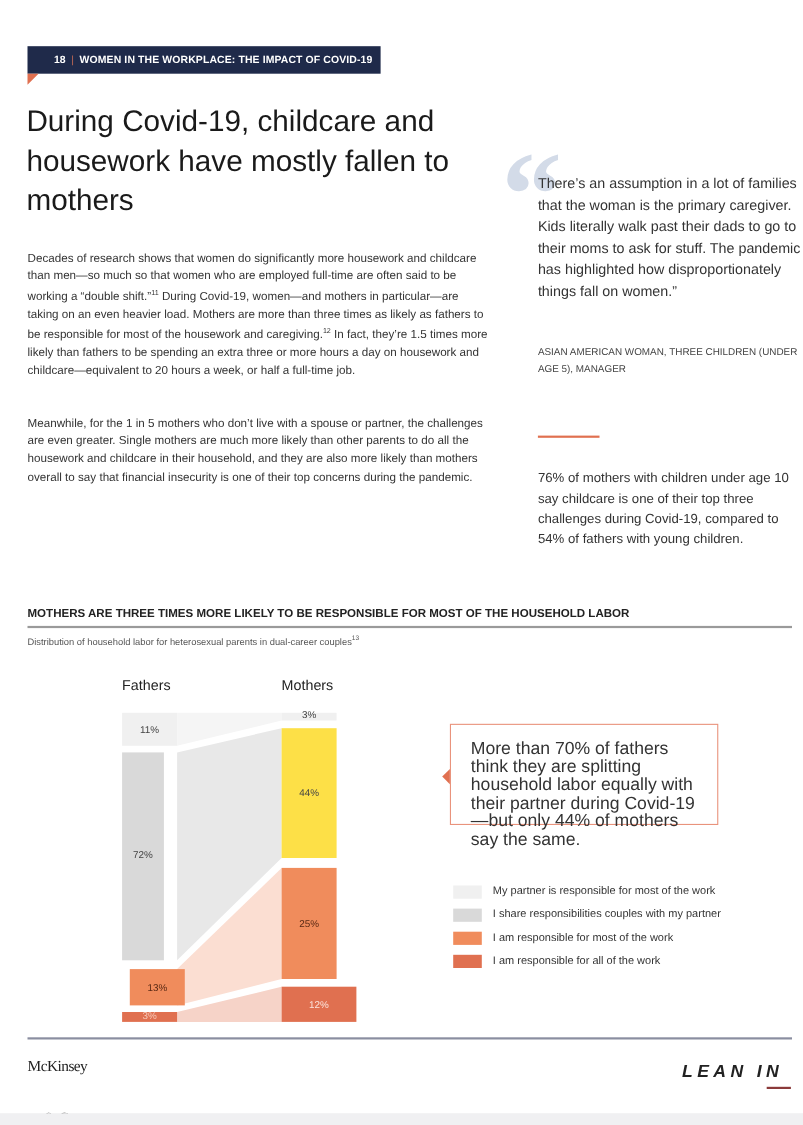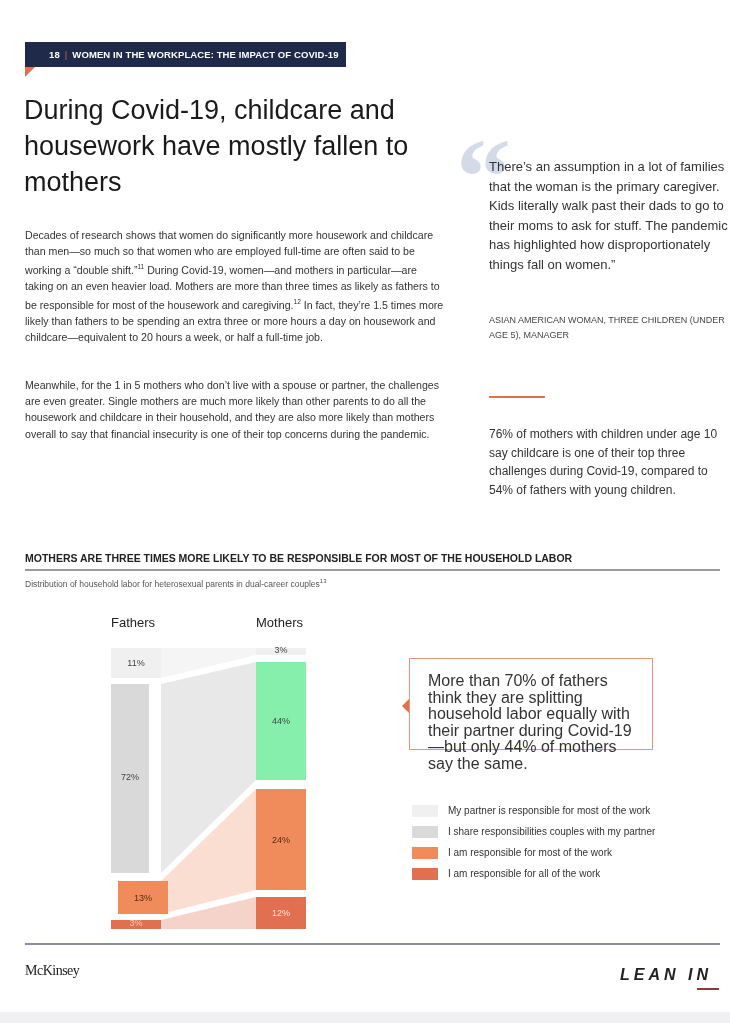--- a/index.html
+++ b/index.html
@@ -80,27 +80,27 @@
 <div class="seg" style="left:118px;top:881px;width:50px;height:33px;background:#f08c5c;color:#5a2a15;">
     <span>13%</span>
   </div>
 <div class="seg" style="left:111px;top:920px;width:50px;height:9px;background:#e07050;color:#f6c9b8;align-items:flex-start;">
     <span style="margin-top:-2px;">3%</span>
   </div>
 
 <div class="seg" style="left:256px;top:648px;width:50px;height:7px;background:#f0f0f0;align-items:flex-start;overflow:visible;">
     <span style="margin-top:-3px;">3%</span>
   </div>
-<div class="seg" style="left:256px;top:662px;width:50px;height:118px;background:#86efac;">
+<div class="seg" style="left:256px;top:662px;width:50px;height:118px;background:#fde047;">
     <span>44%</span>
   </div>
 <div class="seg" style="left:256px;top:789px;width:50px;height:101px;background:#f08c5c;color:#5a2a15;">
-    <span>24%</span>
+    <span>25%</span>
   </div>
-<div class="seg" style="left:256px;top:897px;width:50px;height:32px;background:#e07050;color:#fbe3da;">
+<div class="seg" style="left:256px;top:897px;width:68px;height:32px;background:#e07050;color:#fbe3da;">
     <span>12%</span>
   </div>
 
 <div class="abs callout-arrow"></div>
 <div class="abs callout">More than 70% of fathers think they are splitting household labor equally with their partner during Covid-19—but only 44% of mothers say the same.</div>
 
 <div class="abs legend">
   <div class="legend-row">
       <div class="swatch" style="background:#f0f0f0;"></div>
       <span class="legend-label">My partner is responsible for most of the work</span>

